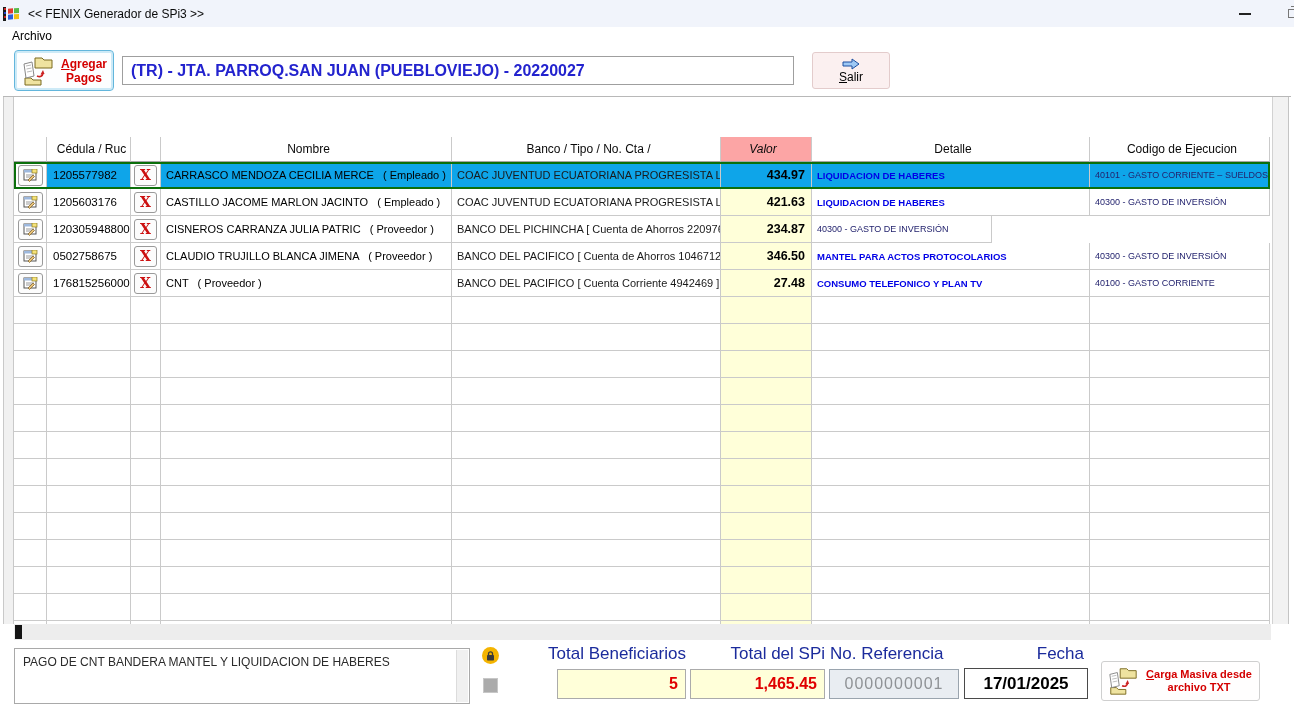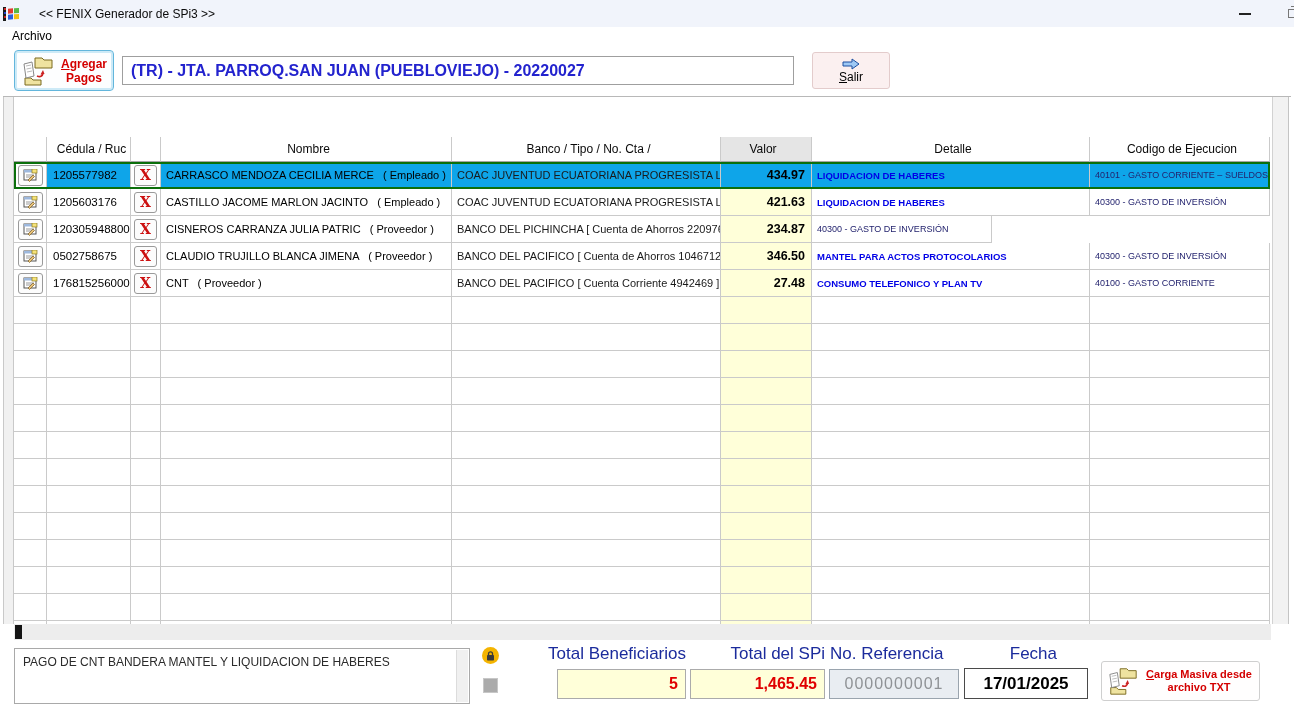--- a/index.html
+++ b/index.html
@@ -2,21 +2,21 @@
 <html><head>
 <meta charset="utf-8">
 <style>
   * { margin:0; padding:0; box-sizing:border-box; }
   html,body { width:1294px; height:715px; overflow:hidden; background:#fff;
               font-family:"Liberation Sans", sans-serif; color:#000; }
   #window { position:relative; width:1294px; height:715px; background:#fff; }
 
   
   .titlebar { position:absolute; left:0; top:0; width:1294px; height:27px;
-              background:#f1f4fb; display:flex; align-items:center;gap:11px; }
+              background:#f1f4fb; display:flex; align-items:center; }
   .app-icon { width:18px; height:16px; margin-left:3px; }
   .title-text { font-size:12px; margin-left:7px; color:#0a0a0a; }
   .win-btn { position:absolute; top:0; width:34px; height:27px; display:flex;
              align-items:center; justify-content:center; }
   .min-glyph { width:12px; height:0; border-top:2px solid #222; }
   .restore-glyph { width:10px; height:9px; border:1.5px solid #777; background:#f1f4fb; position:relative; }
   .restore-glyph::before { content:""; position:absolute; left:2px; top:-4px; width:9px; height:8px;
                            border:1.5px solid #777; border-bottom:none; border-left:none; }
 
   
@@ -77,21 +77,21 @@
   .f-field { position:absolute; top:669px; height:30px; border:1px solid #ababab; font-size:16px;
              display:flex; align-items:center; }
   .cream { background:#ffffd9; color:#e00000; justify-content:flex-end; padding-right:7px; font-weight:bold; }
   .lab-tb   { left:480px; width:206px; text-align:right; }
   .fld-tb   { left:557px; width:129px; }
   .lab-spi  { left:688px; width:137px; text-align:right; }
   .fld-spi  { left:690px; width:135px; }
   .lab-ref  { left:830px; width:130px; text-align:left; }
   .fld-ref  { left:829px; width:130px; background:#e9edf2; border-color:#9aa4ae; color:#8f9296;
               justify-content:center; letter-spacing:1px; }
-  .lab-fec  { left:926px; width:131px; text-align:right; }
+  .lab-fec  { left:953px; width:131px; text-align:right; }
   .fld-fec  { left:964px; top:668px; width:124px; height:31px; background:#fff; border:1px solid #4a4a4a;
               color:#000; font-weight:bold; font-size:17px; justify-content:center; }
   .btn-carga { position:absolute; left:1101px; top:661px; width:159px; height:40px; background:#fffefe;
                border:1px solid #cfcfcf; border-radius:3px; display:flex; align-items:center;
                padding-left:5px; cursor:pointer; }
   .btn-carga .lbl { color:#d40000; font-weight:bold; font-size:11px; line-height:13px; text-align:center; flex:1; }
 </style>
 </head>
 <body>
 
@@ -151,21 +151,21 @@
     <div class="sel-strip"></div>
 
     <div class="grid-main">
 
       <div class="g-row g-head">
         <div class="cell c-edit"></div>
         <div class="cell c-ced">Cédula / Ruc</div>
         <div class="cell c-x"></div>
         <div class="cell c-nom" style="justify-content:center;">Nombre</div>
         <div class="cell c-ban" style="justify-content:center;">Banco / Tipo / No. Cta /</div>
-        <div class="cell c-val" style="background:#e5e5e5;font-weight:normal;justify-content:center;">Valor</div>
+        <div class="cell c-val" style="background:#fca5a5;font-weight:normal;justify-content:center;font-style:italic;">Valor</div>
         <div class="cell c-det" style="color:#0a0a0a;font-weight:normal;font-size:12px;justify-content:center;">Detalle</div>
         <div class="cell c-cod" style="color:#0a0a0a;font-size:12px;justify-content:center;">Codigo de Ejecucion</div>
       </div>
 
       <div class="g-row selected">
         <div class="cell c-edit"><div class="mini-btn"><svg width="15" height="13" viewBox="0 0 15 13">
                 <rect x="1" y="1" width="12" height="10" fill="#fff" stroke="#555"></rect>
                 <rect x="1" y="1" width="12" height="2.5" fill="#9db8dd"></rect>
                 <path d="M3 6 h8 M3 8 h8" stroke="#999" stroke-width="1"></path>
                 <rect x="9" y="0" width="5" height="4" fill="#f5e27a" stroke="#8a7a20" stroke-width="0.7"></rect>

